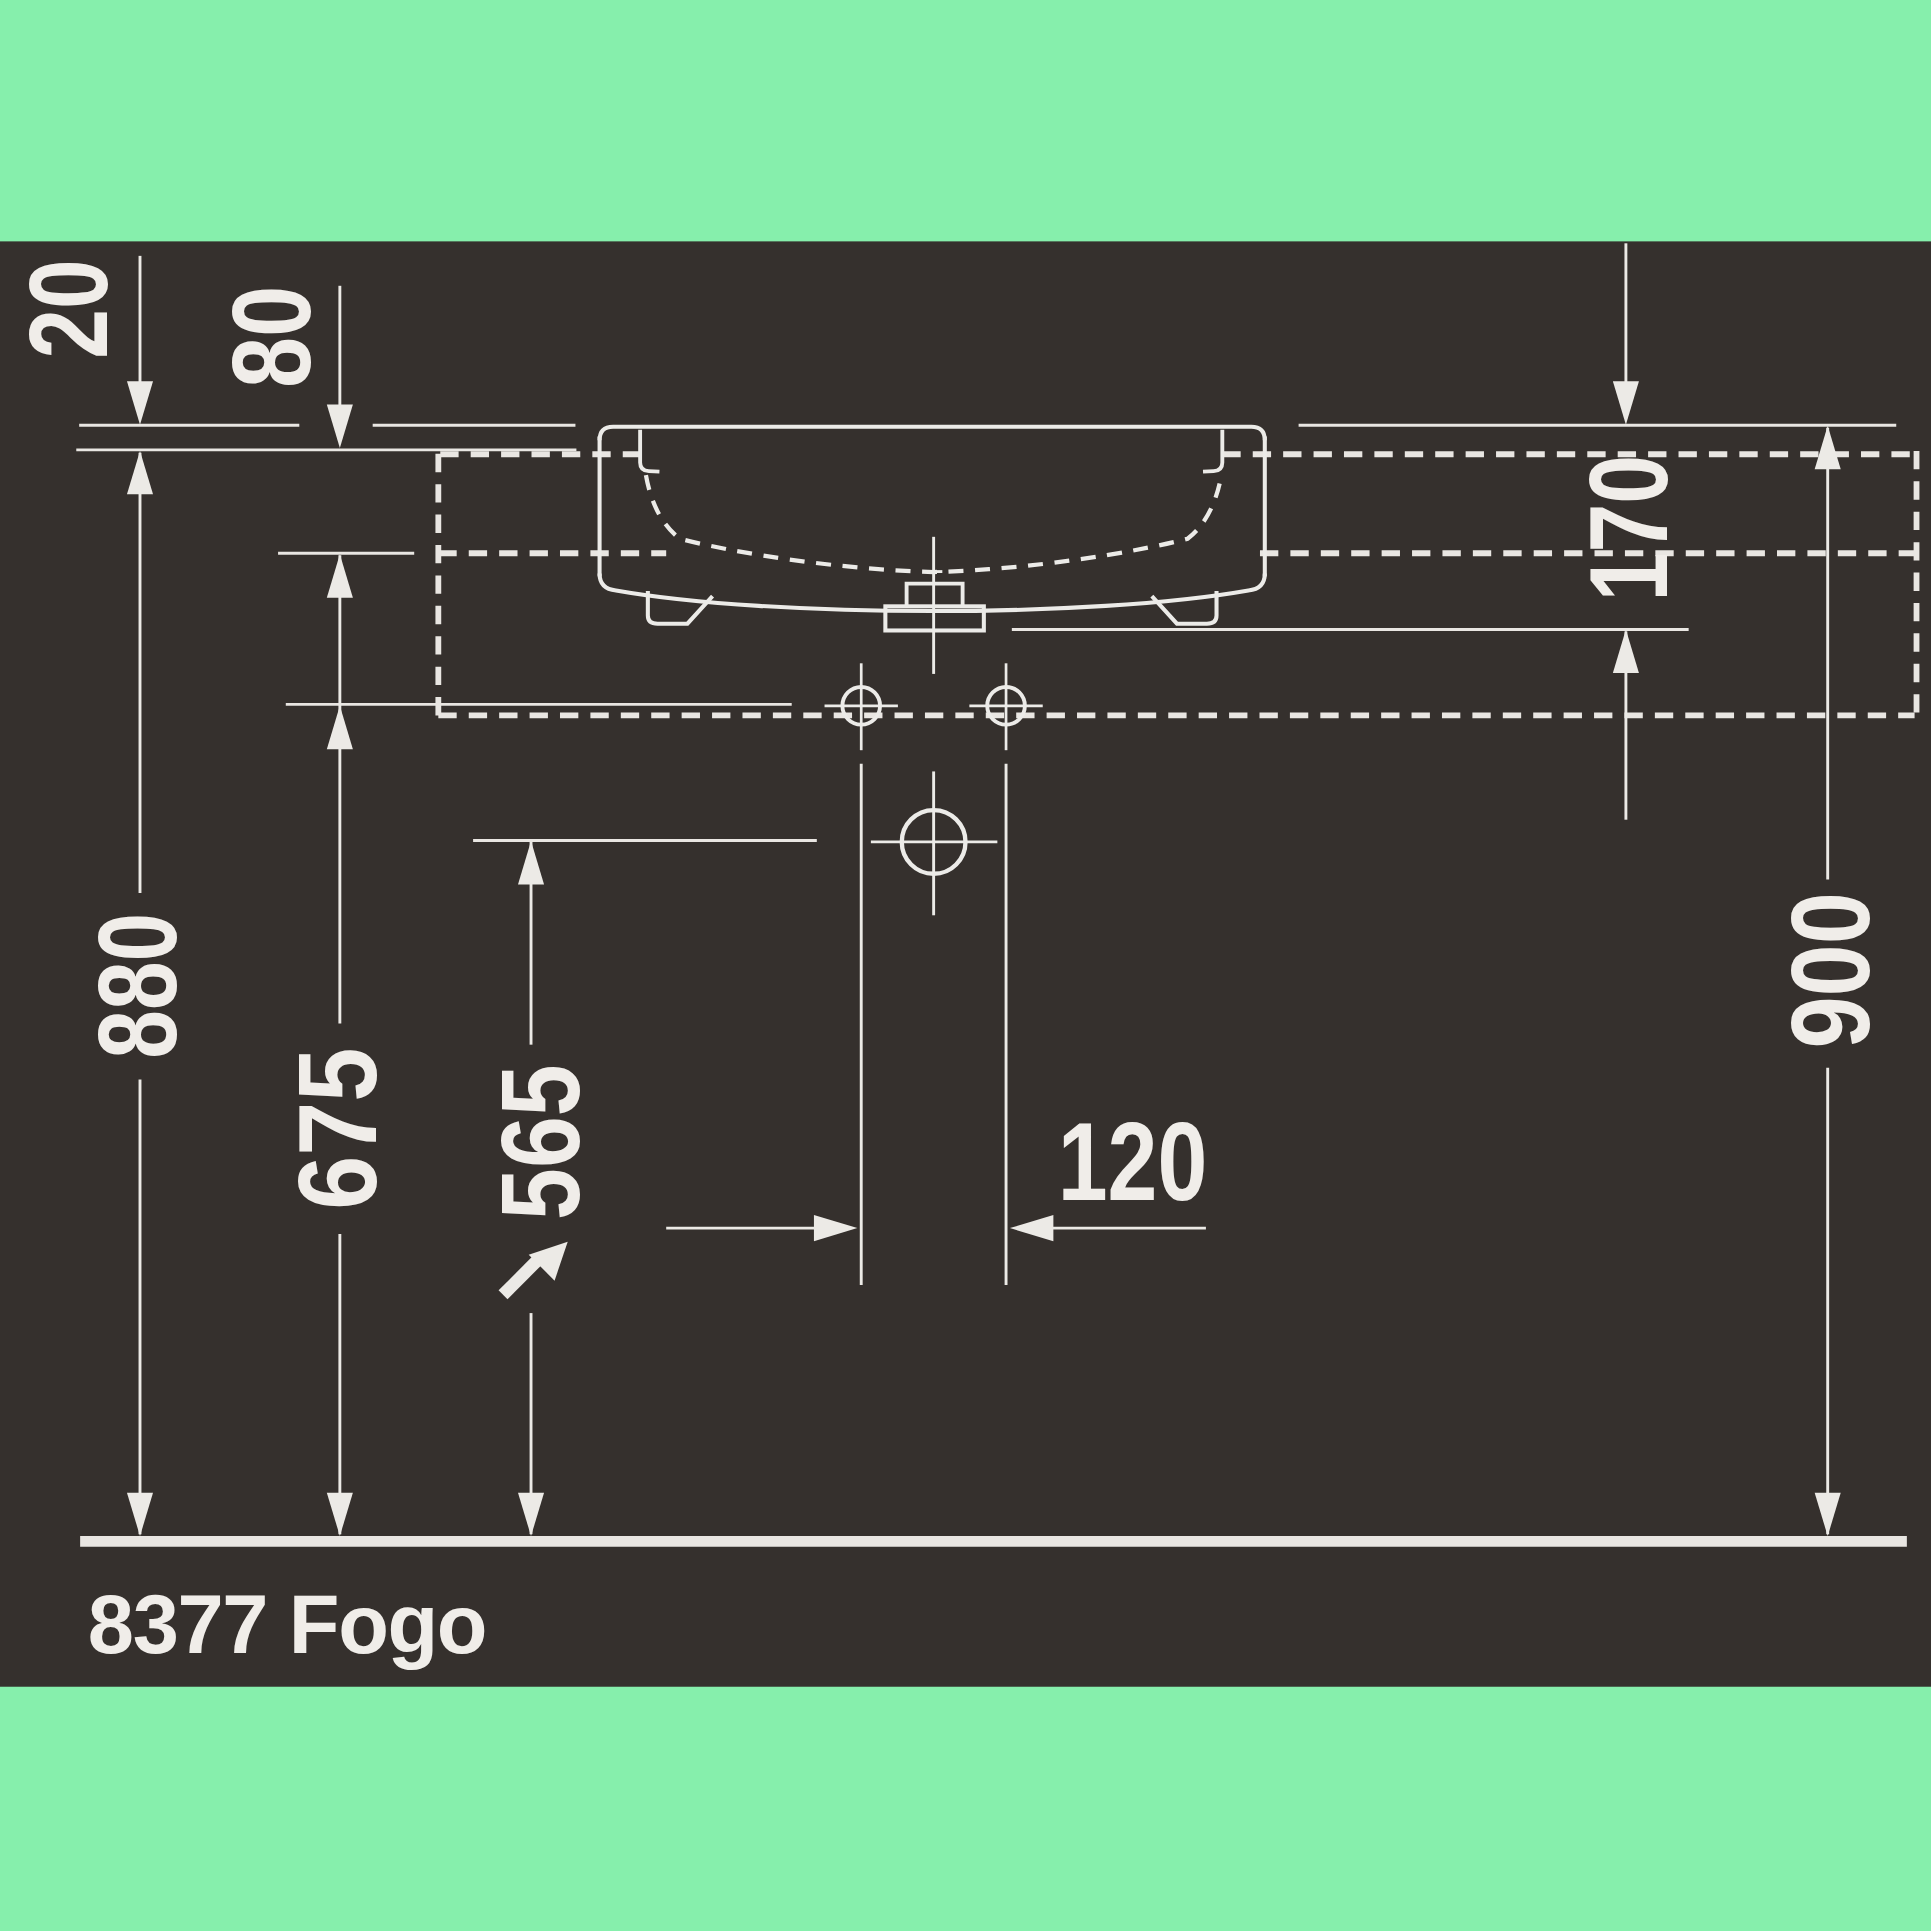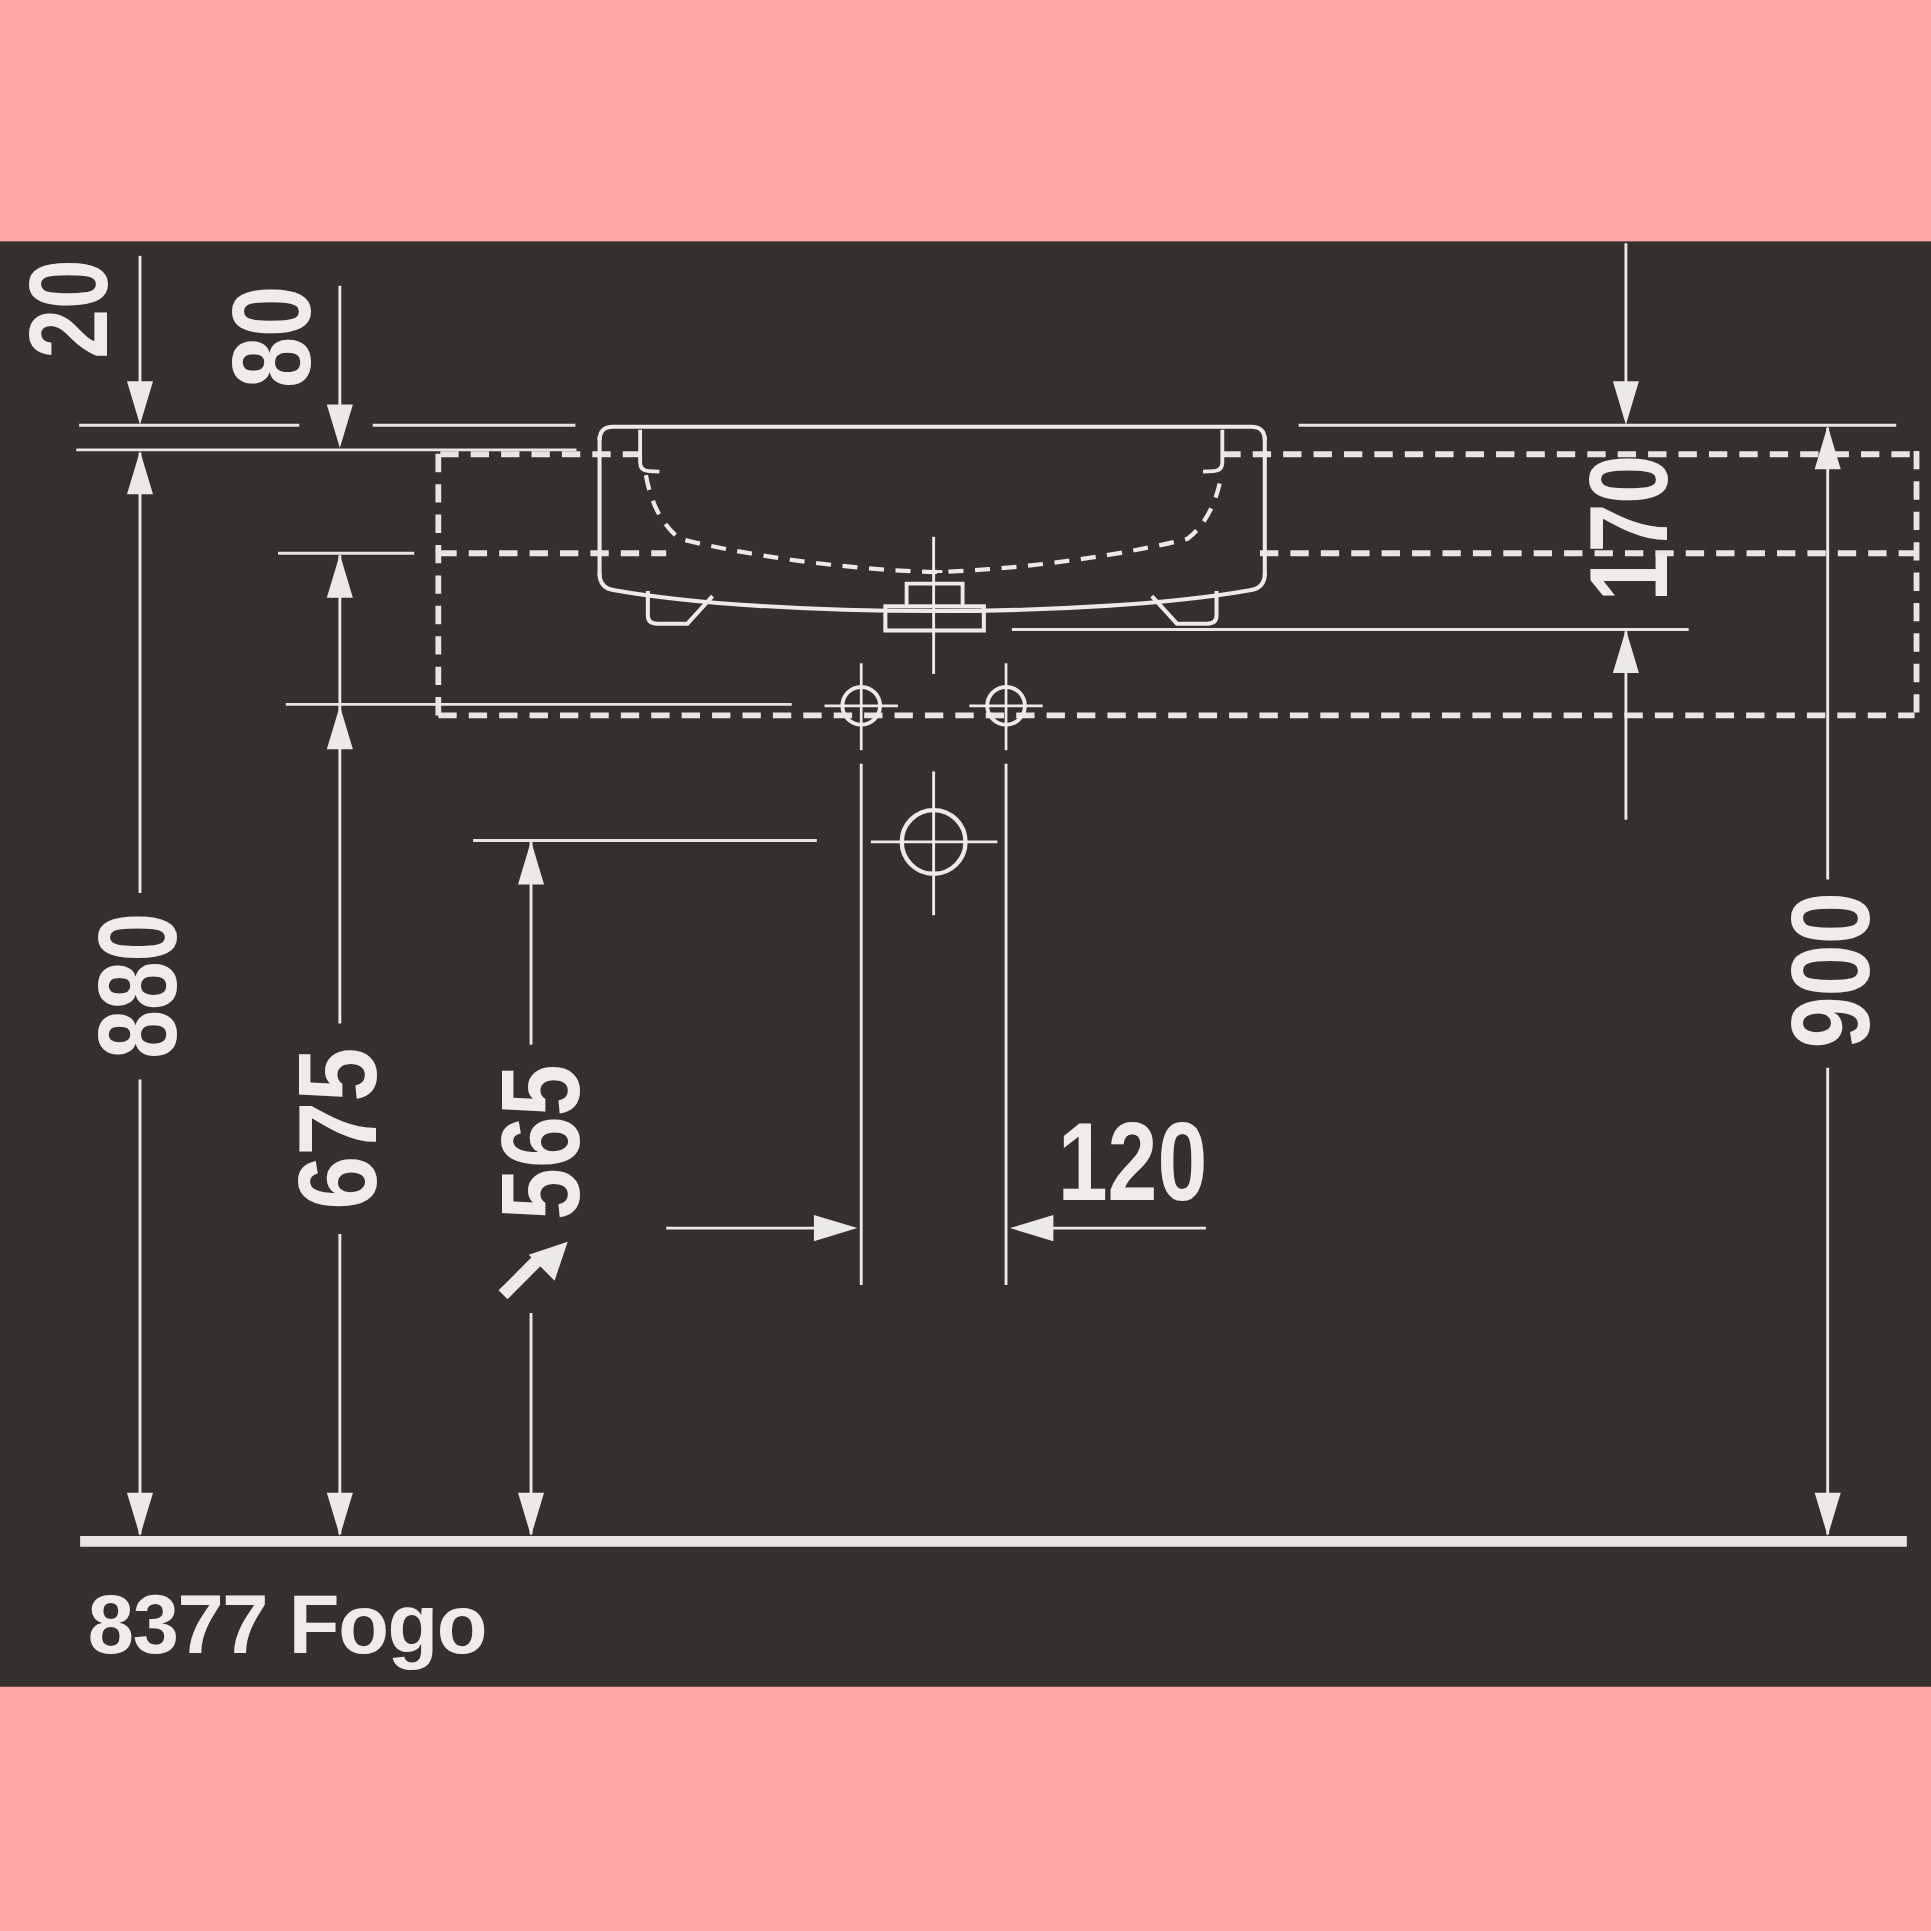--- a/index.html
+++ b/index.html
@@ -1,16 +1,16 @@
 <!DOCTYPE html>
 <html><head>
 <meta charset="utf-8">
 <style>
   html,body{margin:0;padding:0;background:#ffffff;}
-  #page{width:1931px;height:1931px;position:relative;background:#fca5a5;}
+  #page{width:1931px;height:1931px;position:relative;background:#86efac;}
   svg{display:block;}
   text{font-family:"Liberation Sans", sans-serif;font-weight:bold;}
 </style>
 </head>
 <body>
 <div id="page">
 <svg width="1931" height="1931" viewBox="0 0 2000 2000">
 
   <rect x="0" y="250" width="2000" height="1497" fill="#35302d"></rect>
   <g id="drawing" stroke-linecap="butt" fill="none">

